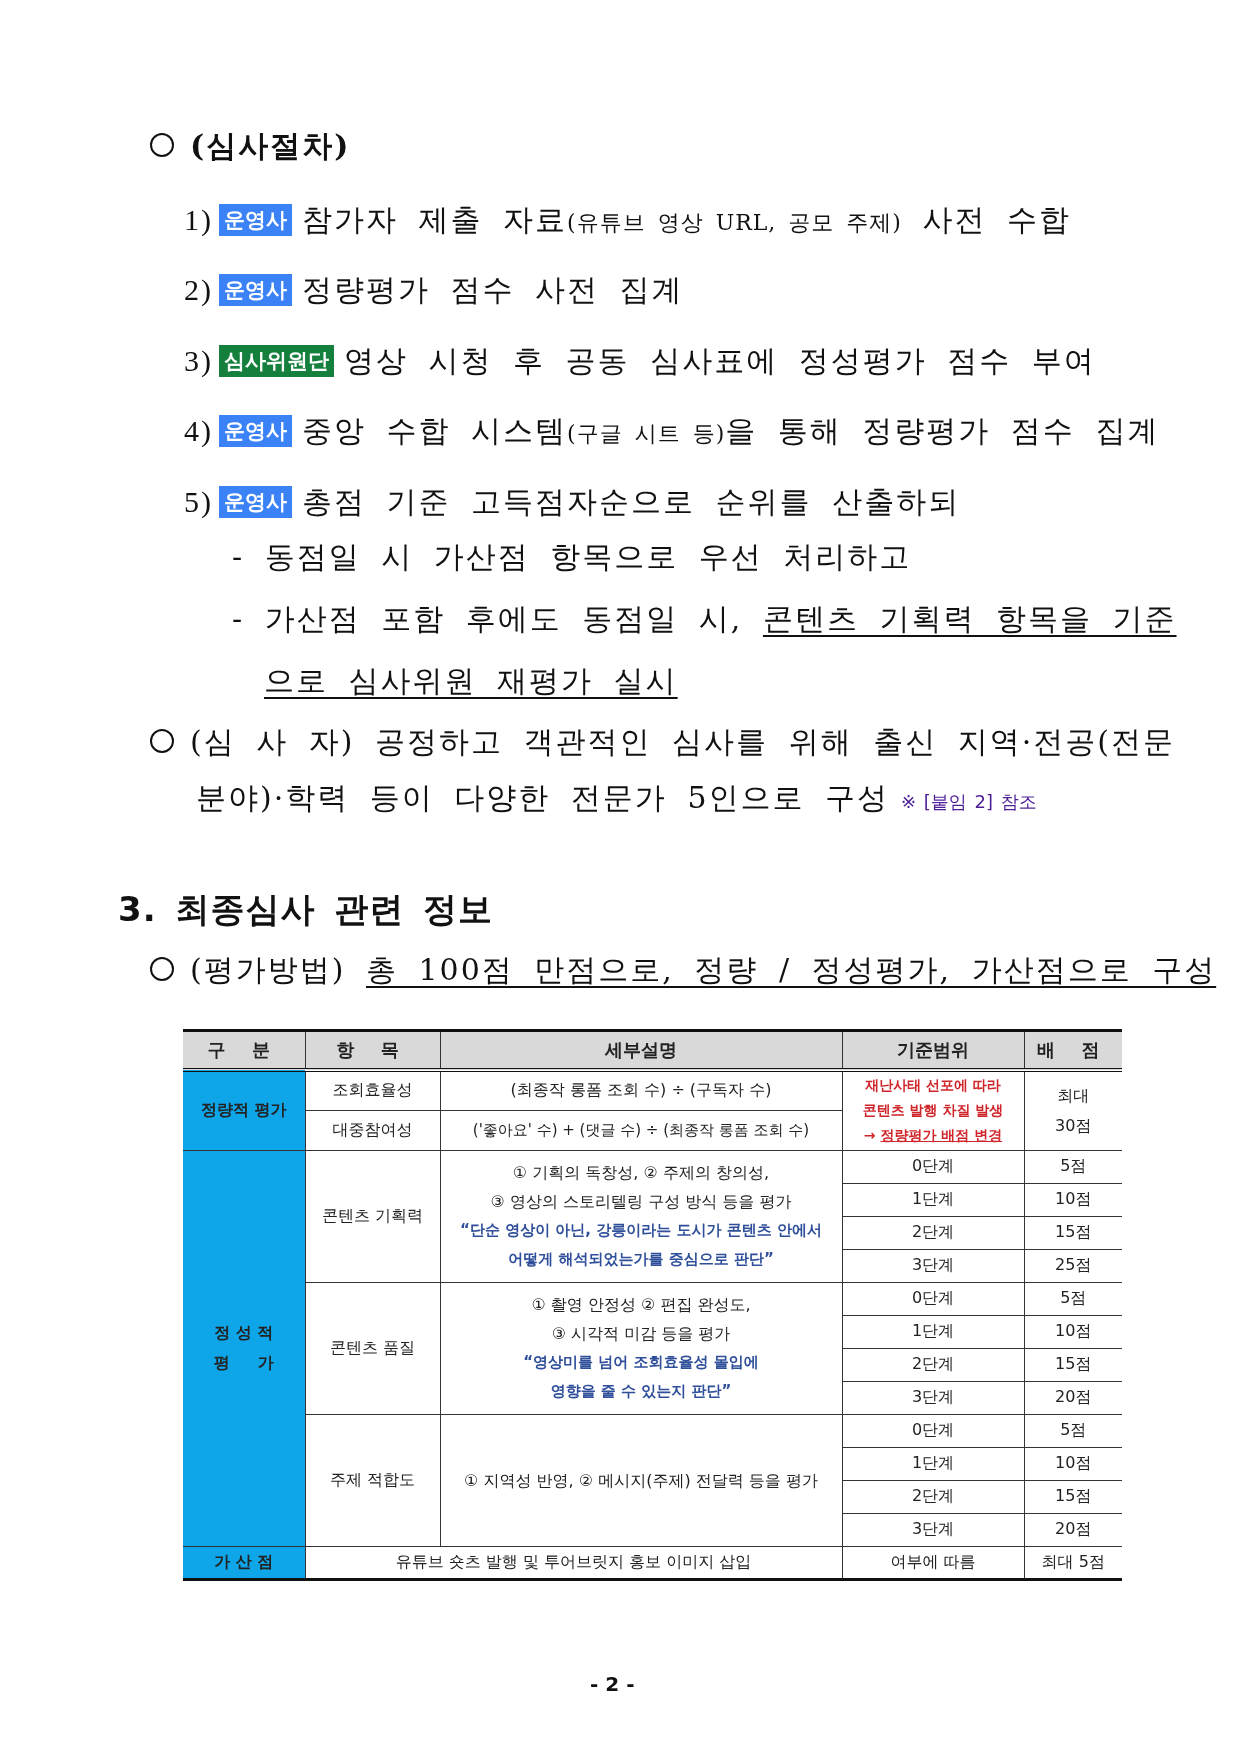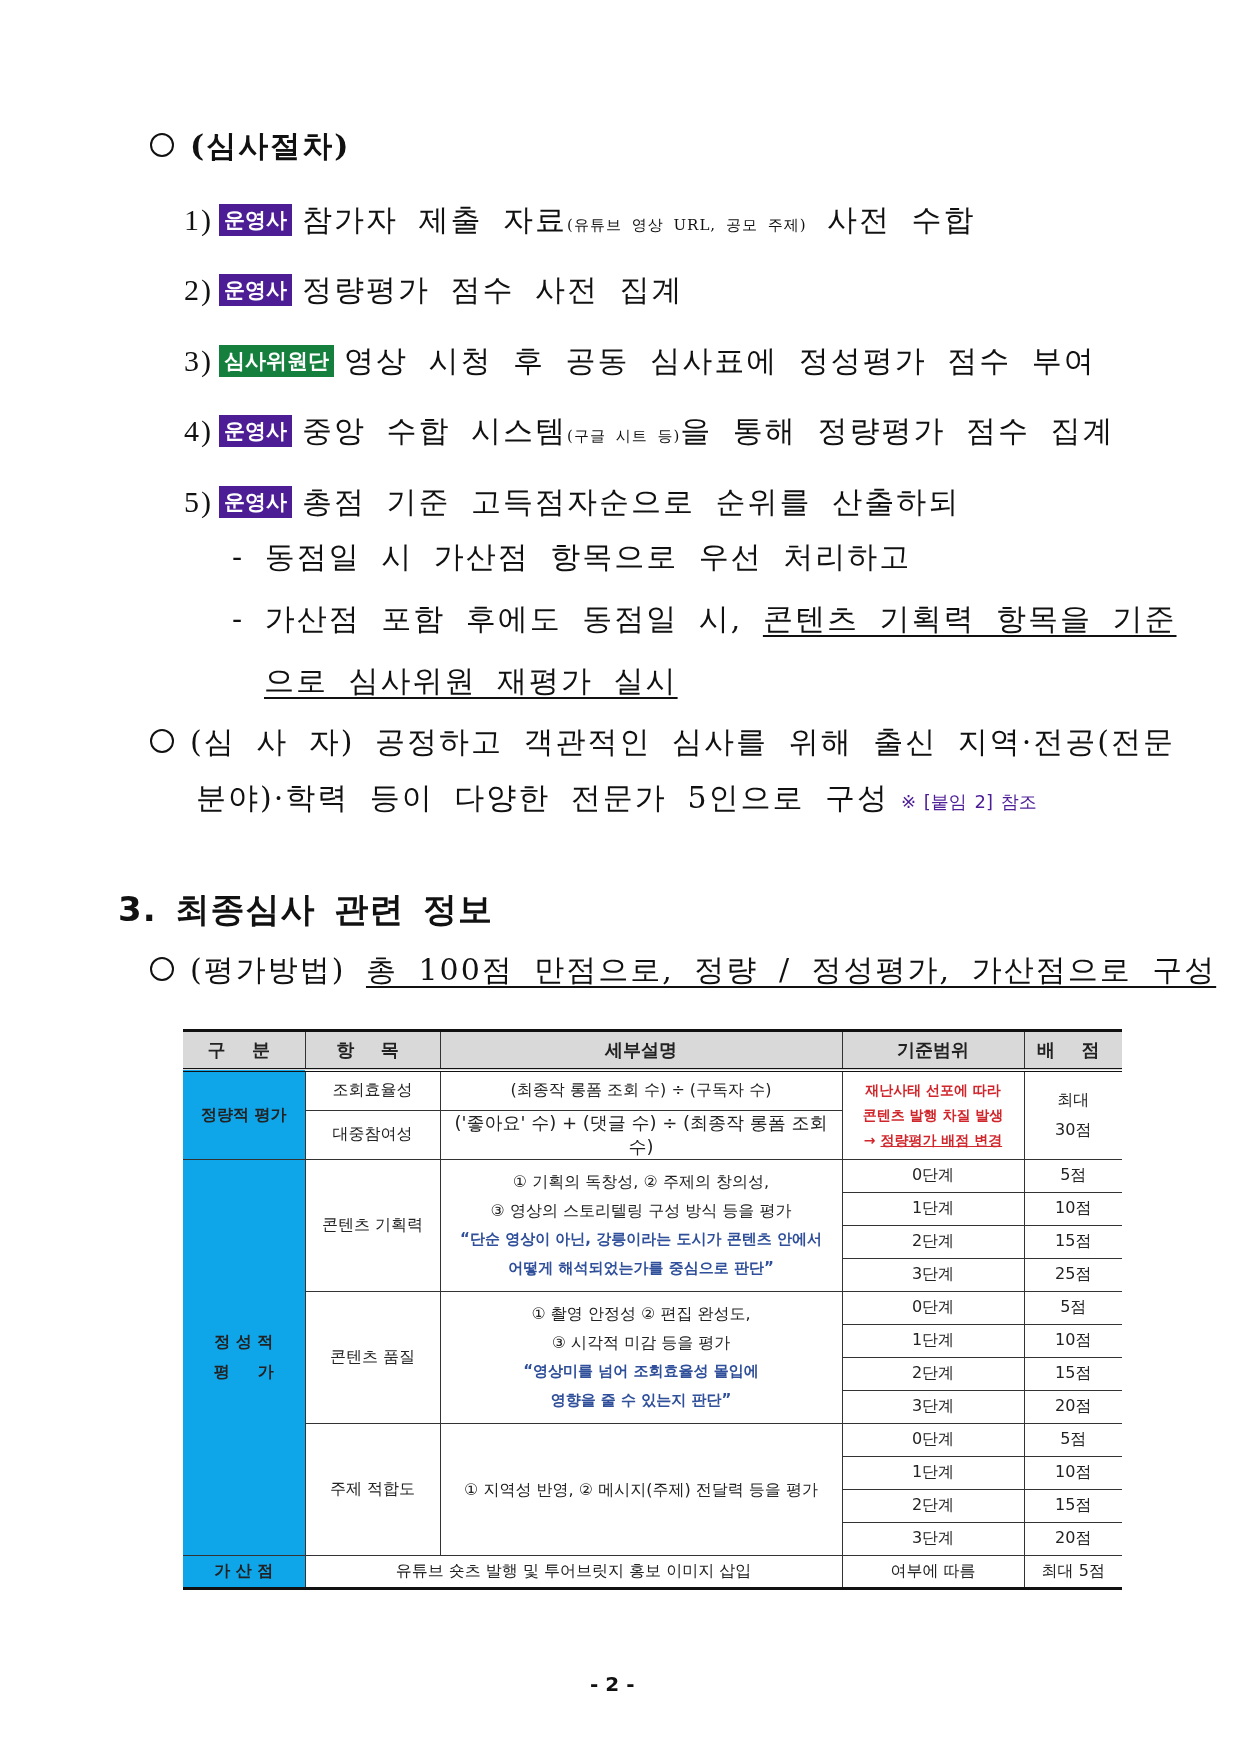--- a/index.html
+++ b/index.html
@@ -5,23 +5,23 @@
   html, body { margin: 0; padding: 0; background: #ffffff; }
   body { width: 1240px; height: 1753px; position: relative; overflow: hidden;
          font-family: "DejaVu Serif", "Liberation Serif", serif; color: #111; }
   .abs { position: absolute; white-space: nowrap; }
   .line { font-size: 30px; letter-spacing: 2px; word-spacing: 9px; line-height: 40px; }
   .bullet { display: inline-block; width: 20px; height: 20px; border: 2px solid #111; border-radius: 50%;
             vertical-align: middle; margin-right: 16px; position: relative; top: -3px; }
   .tag { display: inline-block; color: #fff; font-family: "DejaVu Sans", "Liberation Sans", sans-serif;
          font-weight: bold; font-size: 21px; letter-spacing: 0; word-spacing: 0; padding: 1px 5px;
          line-height: 30px; vertical-align: middle; position: relative; top: -2px; margin: 0 10px 0 6px; }
-  .tag.purple { background: #4c1d95; }
+  .tag.purple { background: #3b82f6; }
   .tag.green { background: #15803d; }
-  .small { font-size: 15px; letter-spacing: 1px; word-spacing: 4px; }
+  .small { font-size: 22px; letter-spacing: 1px; word-spacing: 4px; }
   .u { text-decoration: underline; text-underline-offset: 6px; text-decoration-thickness: 2px; }
   .note { font-family: "DejaVu Sans", "Liberation Sans", sans-serif; font-size: 18px; color: #4c1d95;
           letter-spacing: 0; word-spacing: 2px; margin-left: 12px; }
   .section-title { font-family: "DejaVu Sans", "Liberation Sans", sans-serif; font-weight: bold;
                    font-size: 34px; letter-spacing: 1px; word-spacing: 6px; }
   .num { font-family: "Liberation Serif", serif; }
 
   
   table.eval { position: absolute; left: 183px; top: 1017px; width: 939px; border-collapse: collapse;
                font-family: "DejaVu Sans", "Liberation Sans", sans-serif; font-size: 16px; color: #222;
@@ -121,21 +121,21 @@
         <div>콘텐츠 발행 차질 발생</div>
         <div><span>→ </span><span class="ul">정량평가 배점 변경</span></div>
       </td>
       <td rowspan="2" style="line-height:30px;">
         <div>최대</div>
         <div>30점</div>
       </td>
     </tr>
     <tr style="height:40px">
       <td>대중참여성</td>
-      <td style="font-size:18px;">('좋아요' 수) + (댓글 수) ÷ (최종작 롱폼 조회 수)</td>
+      <td style="font-size:15px;">('좋아요' 수) + (댓글 수) ÷ (최종작 롱폼 조회 수)</td>
     </tr>
 
     <tr class="r32">
       <td rowspan="12" class="gray" style="line-height:30px;">
         <div style="white-space:pre;">정 성 적</div>
         <div style="white-space:pre;">평     가</div>
       </td>
       <td rowspan="4">콘텐츠 기획력</td>
       <td rowspan="4">
         <div class="desc-line">① 기획의 독창성, ② 주제의 창의성,</div>

